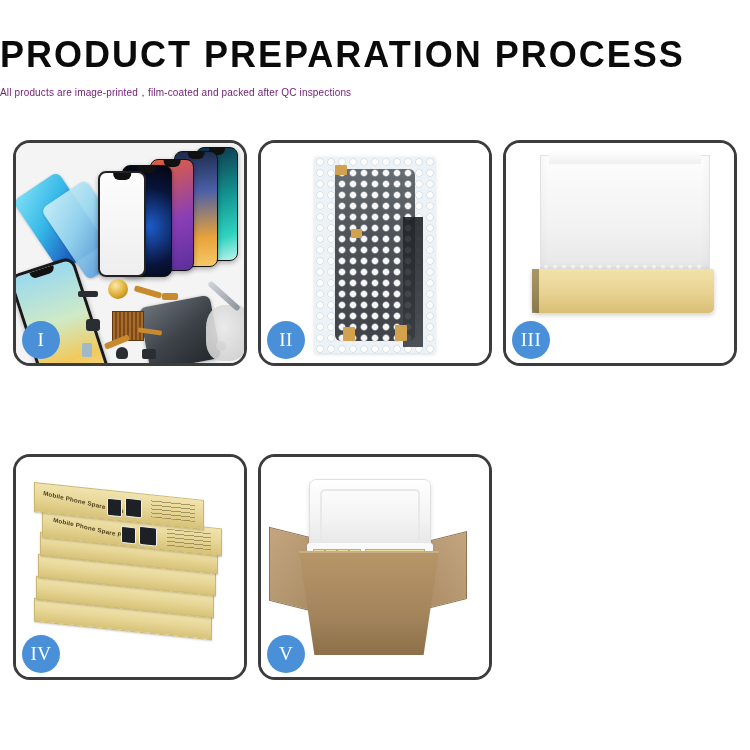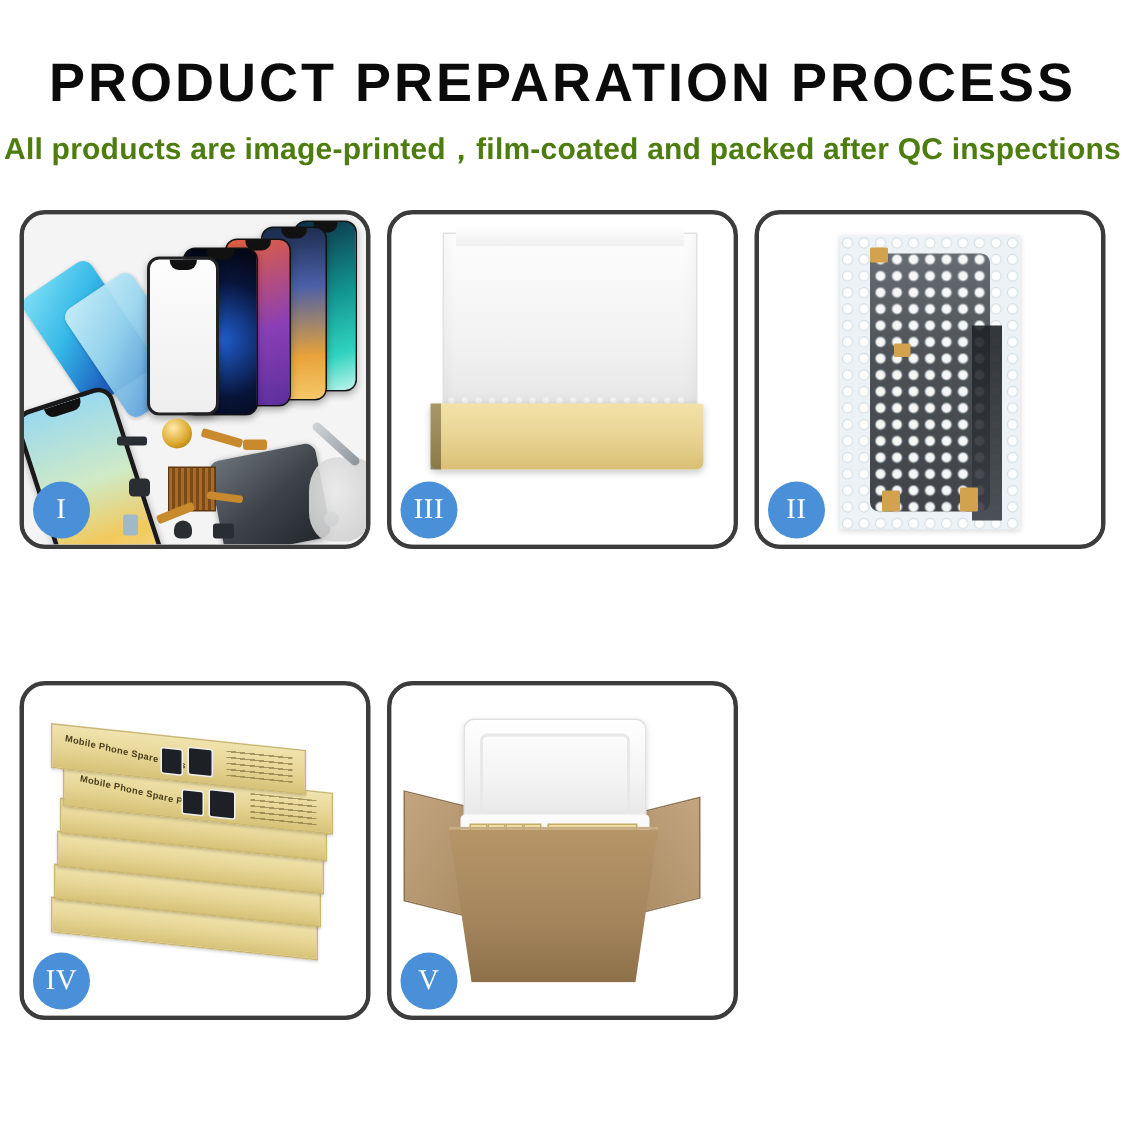--- a/index.html
+++ b/index.html
@@ -10,39 +10,39 @@
   body {
     width: 750px;
     height: 750px;
     font-family: "Liberation Sans", sans-serif;
     overflow: hidden;
     position: relative;
   }
 
   
   .header {
-    text-align: center;
+    text-align: left;
     padding-top: 36px;
   }
   .title {
     font-family: "Liberation Sans", sans-serif;
     font-size: 36px;
     font-weight: 700;
     letter-spacing: 2.0px;
     color: #0b0b0b;
     line-height: 1.05;
     white-space: nowrap;
   }
   .subtitle {
     margin-top: 12px;
     font-family: "Liberation Sans", sans-serif;
-    font-size: 20px;
-    font-weight: 700;
+    font-size: 10px;
+    font-weight: 400;
     letter-spacing: 0.15px;
-    color: #4d7c0f;
+    color: #701a75;
     white-space: nowrap;
   }
 
   
   .grid {
     position: absolute;
     left: 13px;
     top: 140px;
     width: 724px;
     display: grid;
@@ -377,41 +377,41 @@
       <div class="dot d5"></div>
       <div class="dot d6"></div>
       <div class="dot d7"></div>
       <div class="hand"></div>
       <div class="tool"></div>
     </div>
     <div class="badge">I</div>
   </div>
 
   <div class="card">
-    <div class="card-stage p3">
-      <div class="lid3"></div>
-      <div class="wrapfill3"></div>
-      <div class="boxtray3"></div>
-    </div>
-    <div class="badge">III</div>
-  </div>
-
-  <div class="card">
     <div class="card-stage p2">
       <div class="bubblebag">
         <div class="innerpanel"></div>
         <div class="strip"></div>
         <div class="bubbletex"></div>
       </div>
       <div class="tapebit t1"></div>
       <div class="tapebit t2"></div>
       <div class="tapebit t3"></div>
       <div class="tapebit t4"></div>
     </div>
     <div class="badge">II</div>
+  </div>
+
+  <div class="card">
+    <div class="card-stage p3">
+      <div class="lid3"></div>
+      <div class="wrapfill3"></div>
+      <div class="boxtray3"></div>
+    </div>
+    <div class="badge">III</div>
   </div>
 
   <div class="card">
     <div class="card-stage p4">
       <div class="stack">
 
         <div class="ybox" style="left:4px;  top:128px; width:176px; height:22px; transform:skewY(6deg);"></div>
         <div class="ybox" style="left:6px;  top:106px; width:176px; height:22px; transform:skewY(6deg);"></div>
         <div class="ybox" style="left:8px;  top:84px;  width:176px; height:22px; transform:skewY(6deg);"></div>
         <div class="ybox" style="left:10px; top:62px;  width:176px; height:22px; transform:skewY(6deg);"></div>

